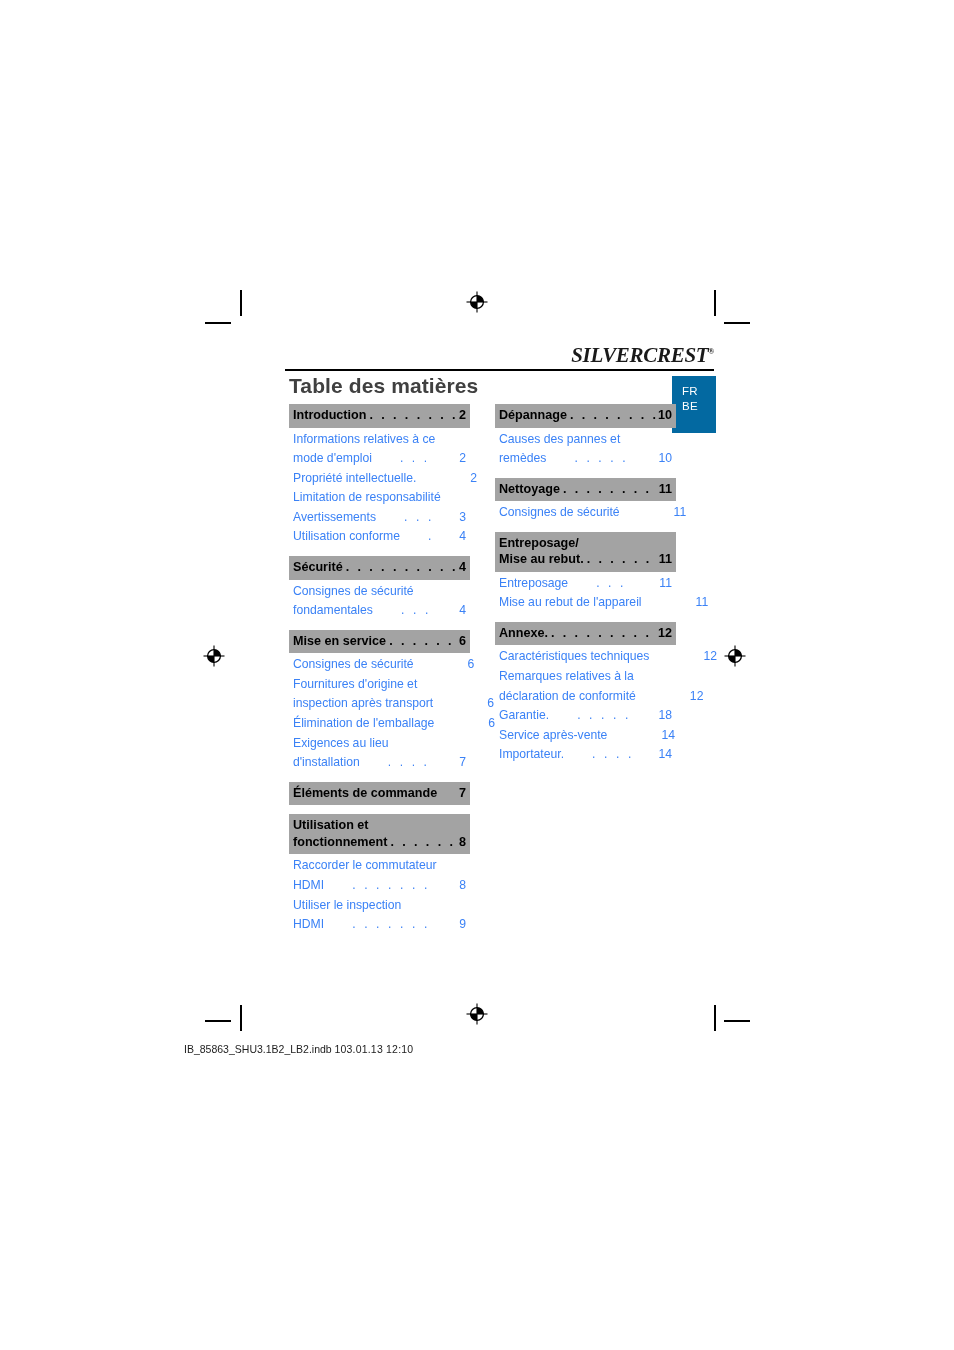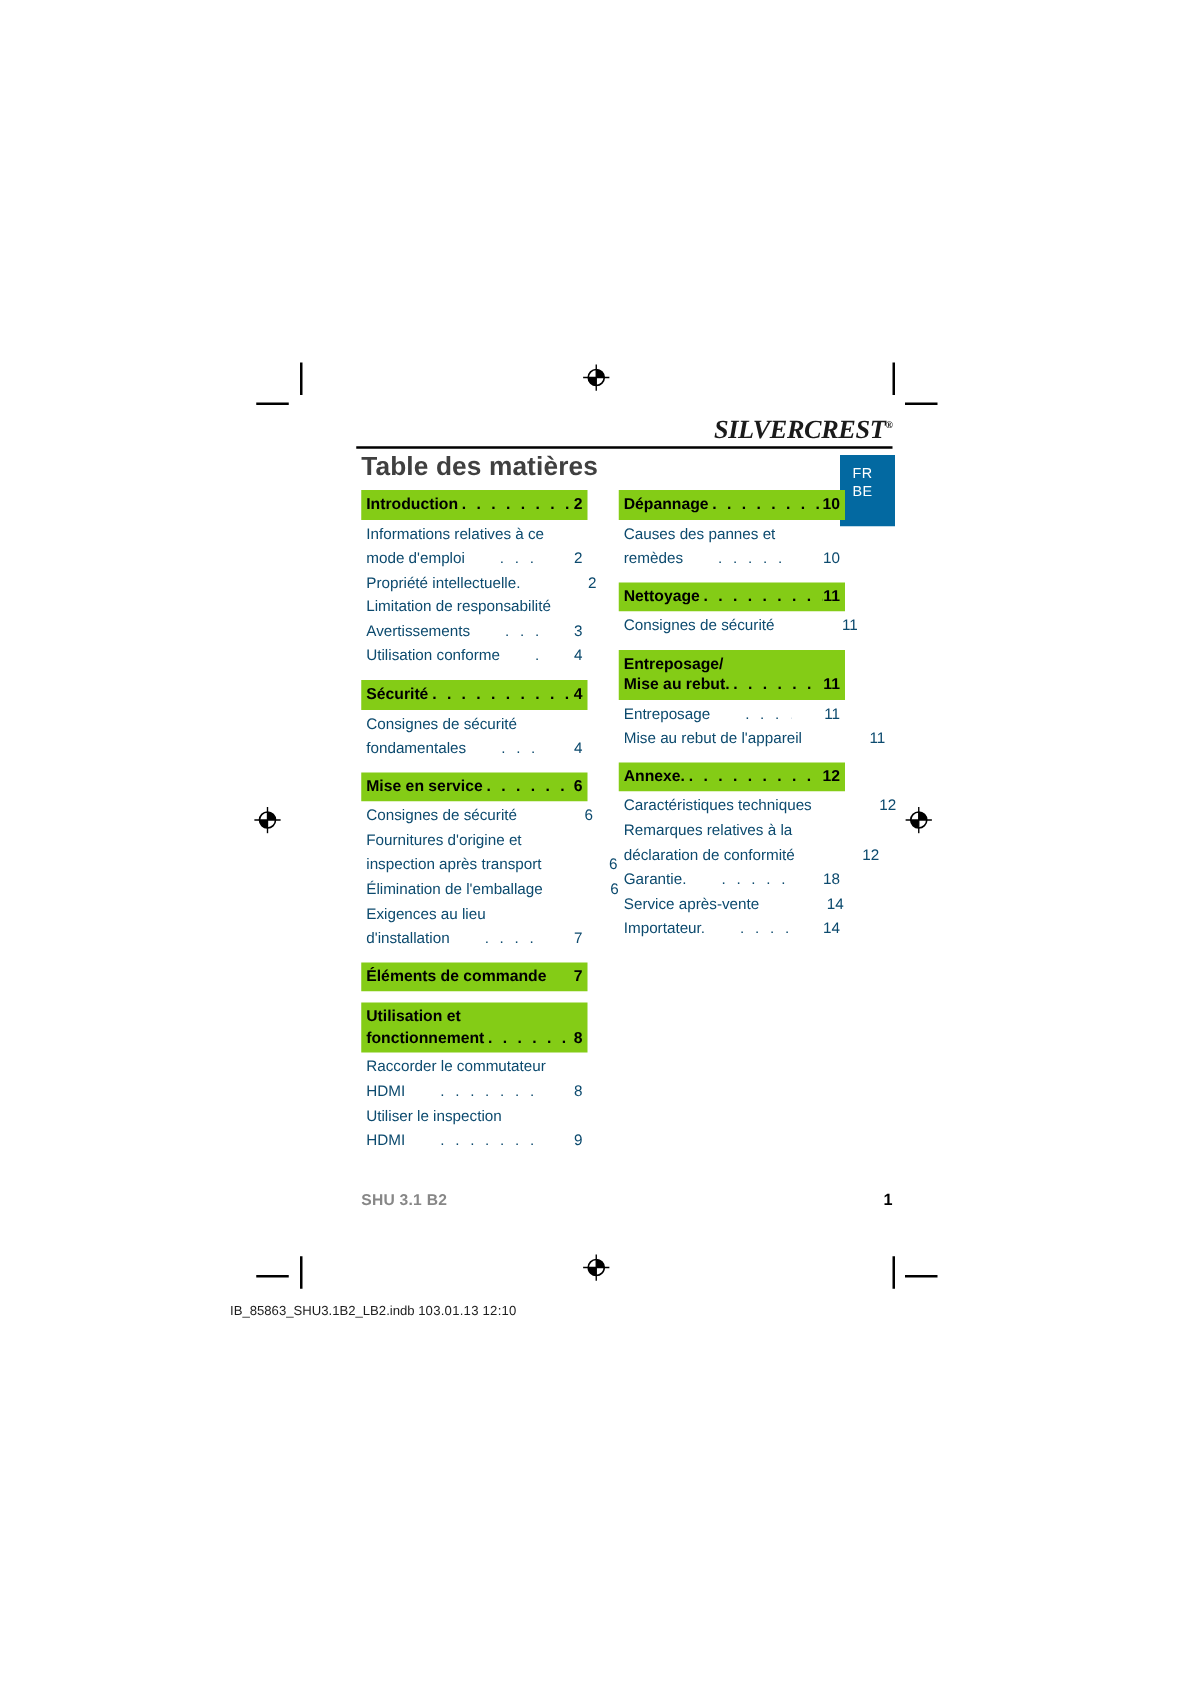--- a/index.html
+++ b/index.html
@@ -23,21 +23,21 @@
   .reg-target {
     position: absolute;
     width: 22px;
     height: 22px;
   }
 
   
   #page-sheet {
     position: absolute;
     left: 240px;
-    top: 288px;
+    top: 300px;
     width: 474px;
     height: 720px;
   }
 
   
   #brand-row {
     position: absolute;
     left: 45px;
     top: 40px;
     width: 429px;
@@ -99,21 +99,21 @@
   
   .toc-col {
     position: absolute;
     top: 104px;
     width: 181px;
   }
   #toc-col-left  { left: 49px; }
   #toc-col-right { left: 255px; }
 
   .toc-section {
-    background: #84cc16;
+    background: #a3a3a3;
     font-weight: bold;
     font-size: 12.6px;
     color: #000;
     padding: 3px 4px 4px 4px;
     margin-bottom: 2px;
     line-height: 16.5px;
     box-sizing: border-box;
   }
   .toc-section .sec-line {
     display: flex;
@@ -126,21 +126,21 @@
     overflow: hidden;
     white-space: nowrap;
     letter-spacing: 2.4px;
     margin: 0 1px 0 3px;
     font-weight: bold;
   }
   .toc-section .sec-page { flex: 0 0 auto; }
 
   .toc-entry {
     font-size: 12.2px;
-    color: #0c4a6e;
+    color: #3b82f6;
     line-height: 19.6px;
     padding: 0 4px 0 4px;
     box-sizing: border-box;
   }
   .toc-entry .ent-line {
     display: flex;
     align-items: baseline;
     white-space: nowrap;
     gap: 24px;
   }
@@ -466,23 +466,19 @@
       </div>
       <div class="toc-entry">
         <div class="ent-line">
           <span class="ent-title">Importateur.</span>
           <span class="leader">. . . . . . . . . . .</span>
           <span class="ent-page">14</span>
         </div>
       </div>
     </div>
 
-  <div id="footer">
-    <span id="footer-model">SHU 3.1 B2</span>
-    <span id="footer-page">1</span>
-  </div>
 
 </div>
 
 <div id="slug">
   <span id="slug-file">IB_85863_SHU3.1B2_LB2.indb   1</span>
   <span id="slug-time">03.01.13   12:10</span>
 </div>
 
 </body></html>

